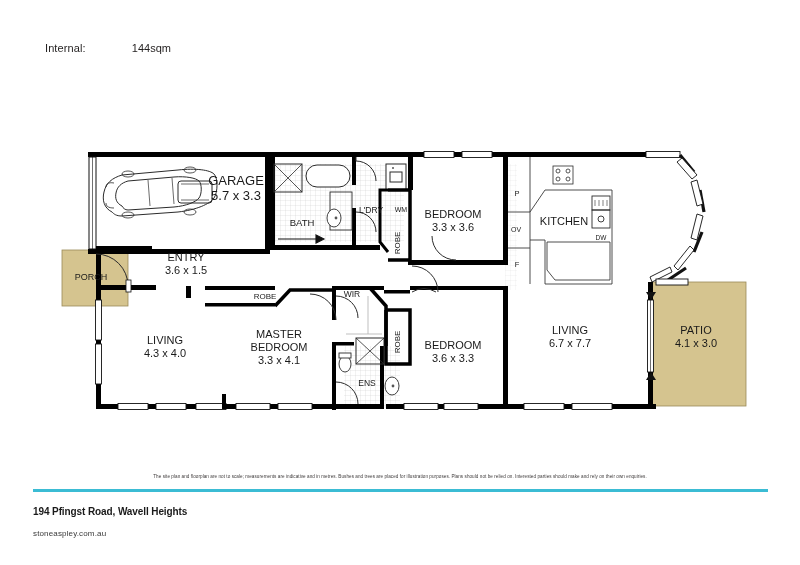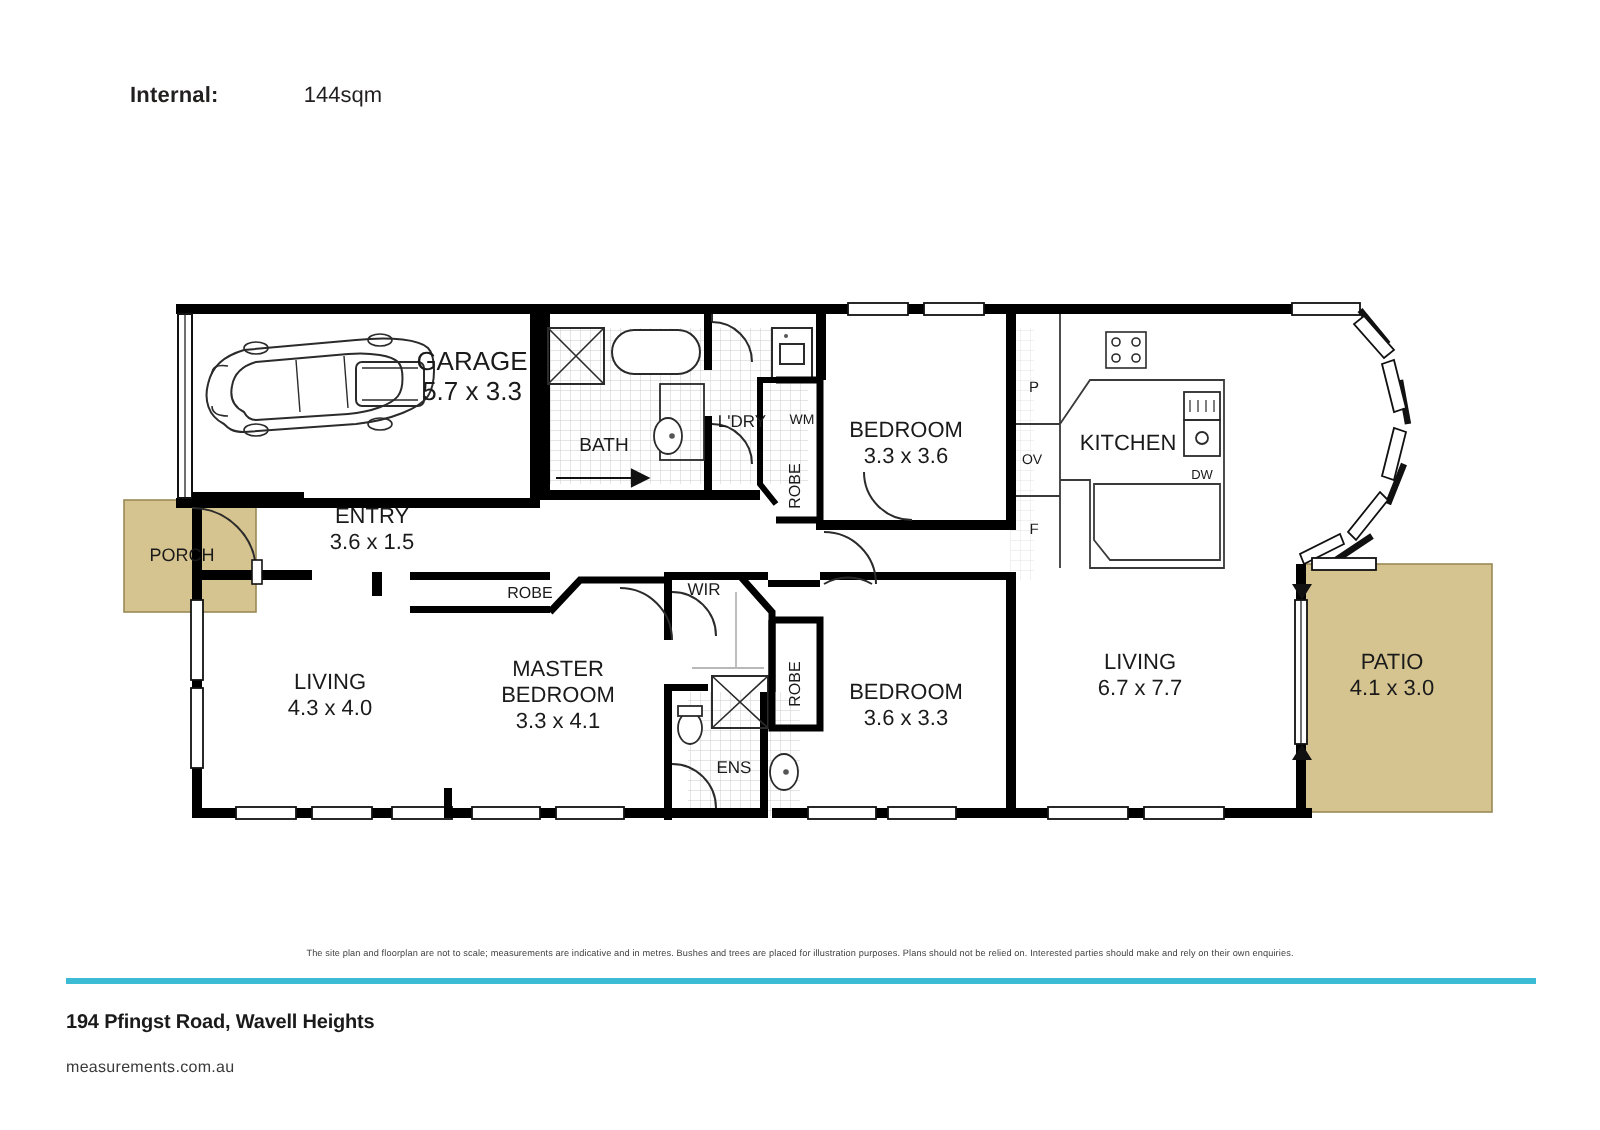--- a/index.html
+++ b/index.html
@@ -14,23 +14,22 @@
     position: relative;
     width: 800px; height: 565px;
     background: #ffffff;
   }
 
   
   .metrics { position: absolute; left: 45px; top: 42px; }
   .metric-row { display: flex; align-items: baseline; height: 25px; }
   .metric-label {
     width: 66px;
-    font-size: 11px; font-weight: bold; color: #221f1f;
+    font-size: 11px; font-weight: normal; color: #221f1f;
     letter-spacing: .1px;
-    margin-left: 20px;
   }
   .metric-value {
     width: 60px;
     font-size: 11px; font-weight: normal; color: #221f1f;
     text-align: right;
   }
 
   
   #plan { position: absolute; left: 0; top: 120px; }
 
@@ -439,15 +438,15 @@
         <g>
           <text x="696" y="211.51" text-anchor="middle" dominant-baseline="middle" font-size="11" fill="#1a1a1a" font-family="&quot;Liberation Sans&quot;, sans-serif">PATIO</text>
           <text x="696" y="224.48999999999998" text-anchor="middle" dominant-baseline="middle" font-size="11" fill="#1a1a1a" font-family="&quot;Liberation Sans&quot;, sans-serif">4.1 x 3.0</text>
         </g>
       </g>
   </svg>
 
   <div class="disclaimer">The site plan and floorplan are not to scale; measurements are indicative and in metres. Bushes and trees are placed for illustration purposes. Plans should not be relied on. Interested parties should make and rely on their own enquiries.</div>
   <div class="rule"></div>
   <div class="addr">194 Pfingst Road, Wavell Heights</div>
-  <div class="site">measurements.com.au</div>
+  <div class="site">stoneaspley.com.au</div>
 
 </div>
 
 </body></html>

